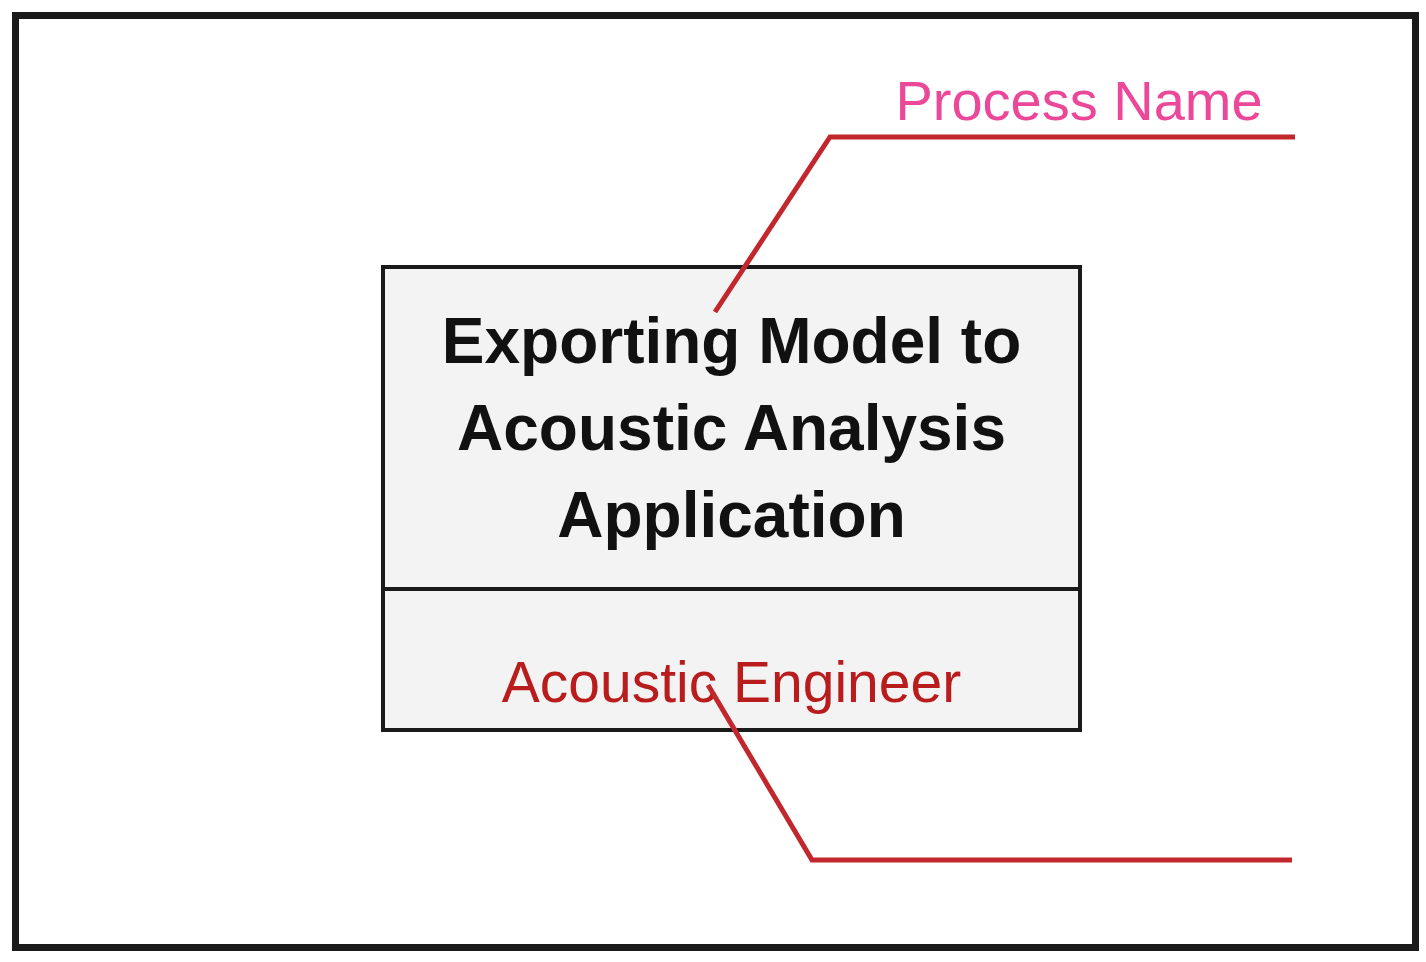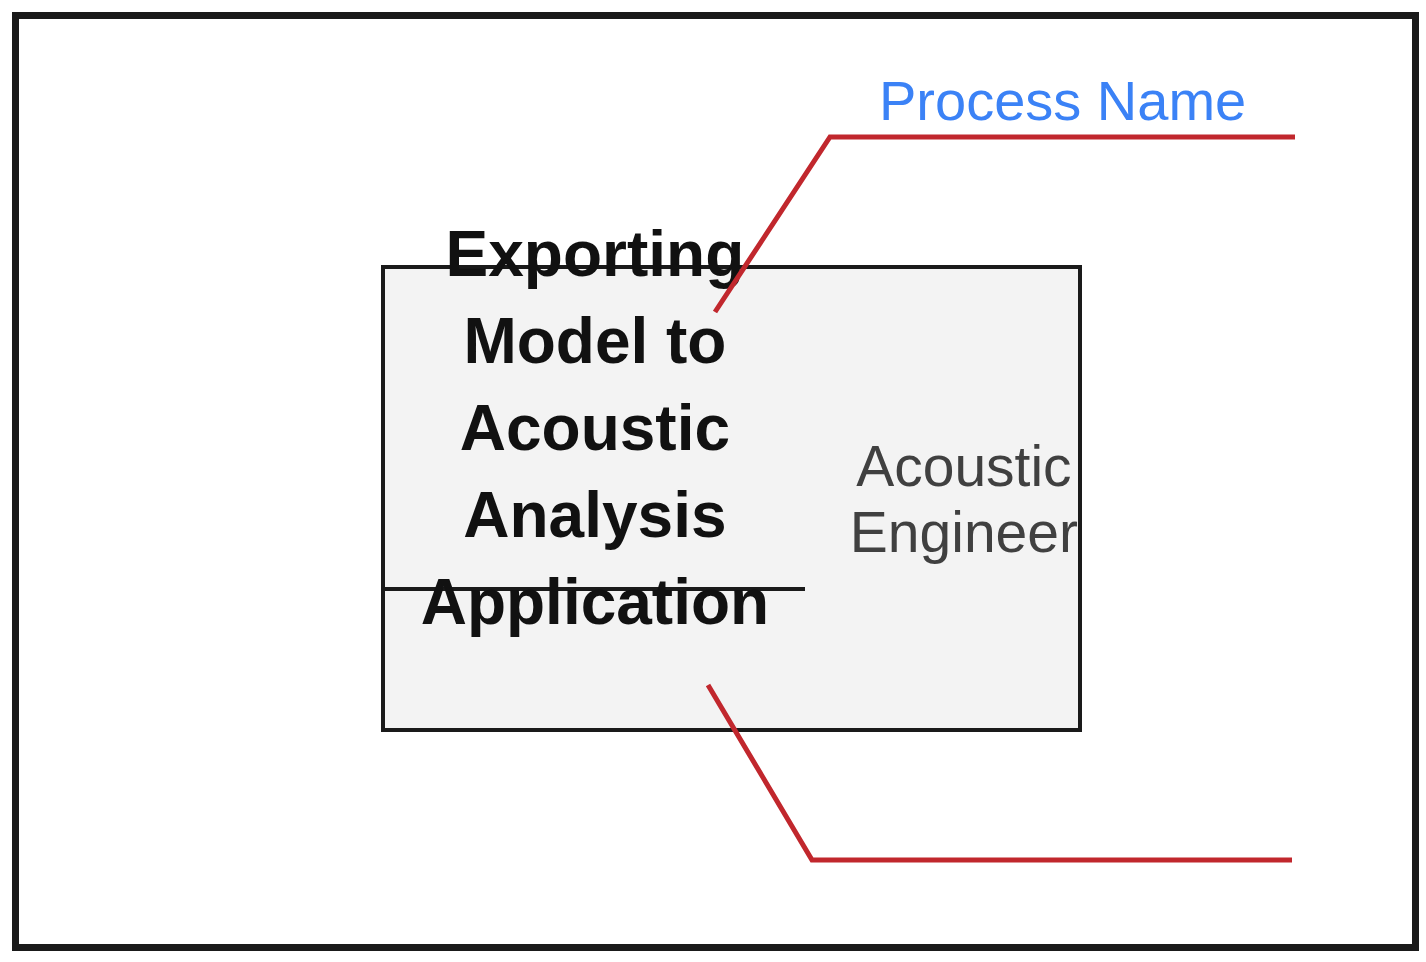--- a/index.html
+++ b/index.html
@@ -22,20 +22,21 @@
     border: 7px solid var(--line-black);
     background: #ffffff;
   }
   .process-box {
     position: absolute;
     left: 362px; top: 246px;
     width: 701px; height: 467px;
     border: 4px solid var(--line-black);
     background: var(--box-fill);
     display: flex;
+    flex-direction: column;
     gap: 45px;
   }
   .process-name-cell {
     height: 322px;
     border-bottom: 4px solid var(--line-black);
     display: flex;
     align-items: center;
     justify-content: center;
     text-align: center;
     font-weight: 700;
@@ -45,28 +46,28 @@
     padding: 0 10px;
   }
   .responsible-party-cell {
     flex: 1;
     display: flex;
     align-items: center;
     justify-content: center;
     text-align: center;
     font-weight: 400;
     font-size: 57px;
-    color: #404040;
+    color: #b91c1c;
   }
   .callout-label {
     position: absolute;
     font-size: 56px;
     line-height: 64px;
-    color: #3b82f6;
-    text-align: left;
+    color: #ec4899;
+    text-align: center;
     white-space: nowrap;
   }
   .callout-label.process-name-label {
     left: 860px; top: 50px; width: 400px;
   }
   .callout-label.responsible-party-label {
     left: 823px; top: 776px; width: 470px;
   }
   svg.callout-lines {
     position: absolute;

